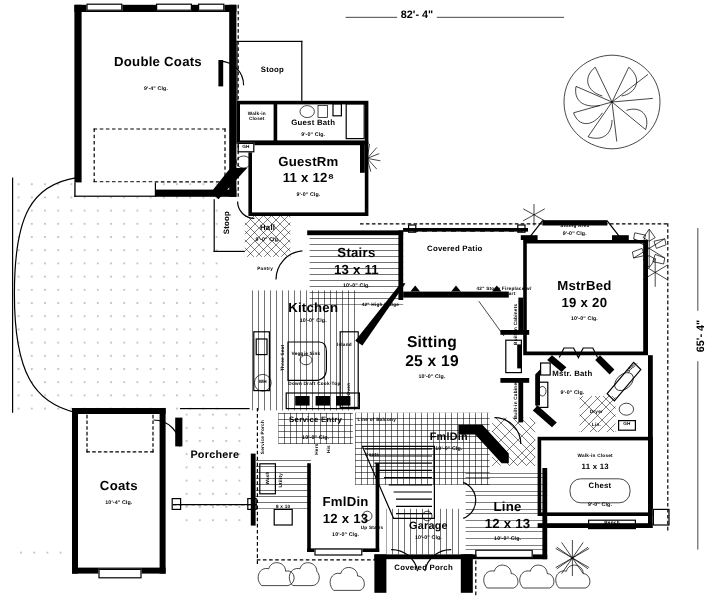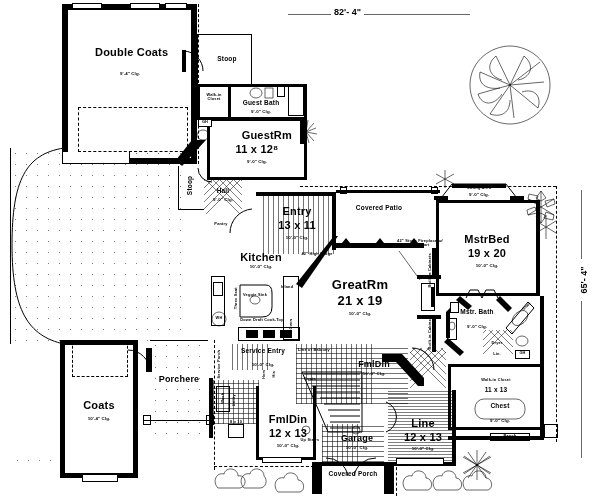--- a/index.html
+++ b/index.html
@@ -110,21 +110,21 @@
   <div class="lbl sm" style="left:231px;top:100px;width:60px;">Guest Bath</div>
   <div class="lbl clg" style="left:231px;top:110px;width:60px;">9'-0" Clg.</div>
   <svg style="position:absolute;left:248px;top:86px;" width="26" height="14">
     <ellipse class="strokeT" cx="8" cy="7" rx="6" ry="5"></ellipse>
       <rect class="strokeT" x="17" y="2" width="8" height="10"></rect>
   </svg>
   <div class="outline" style="left:277px;top:86px;width:8px;height:11px;"></div>
   <div class="outline" style="left:288px;top:86px;width:16px;height:30px;"></div>
 
   <div class="hvy" style="left:207px;top:118px;width:100px;height:62px;"></div>
-  <div class="lbl nm" style="left:222px;top:130px;width:70px;text-align:right;">GuestRm</div>
+  <div class="lbl nm" style="left:222px;top:130px;width:70px;">GuestRm</div>
   <div class="lbl dim" style="left:222px;top:144px;width:70px;">11 x 12⁸</div>
   <div class="lbl clg" style="left:222px;top:160px;width:70px;">9'-0" Clg.</div>
 
   <svg style="position:absolute;left:300px;top:118px;" width="26" height="28">
     <path class="strokeT" d="M6 14 l8 -9 M6 14 l10 -4 M6 14 l11 2 M6 14 l8 9 M6 14 l3 11 M6 14 l2 -12"></path>
     <path class="fillblk" d="M0 2 h4 v24 h-4z"></path>
   </svg>
 
   <div class="outline" style="left:198px;top:119px;width:14px;height:8px;background:#fff;"></div>
   <div class="lbl tiny" style="left:198px;top:120px;width:14px;">GH</div>
@@ -145,21 +145,21 @@
 
   <div class="rm tilediag" style="left:204px;top:180px;width:38px;height:34px;"></div>
   <div class="lbl sm" style="left:204px;top:188px;width:38px;">Hall</div>
   <div class="lbl clg" style="left:204px;top:198px;width:38px;">9'-0" Clg.</div>
   <div class="lbl tiny" style="left:206px;top:222px;width:30px;">Pantry</div>
   <svg style="position:absolute;left:228px;top:205px;" width="26" height="30">
     <path class="stroke" d="M2 28 A24 24 0 0 1 24 4"></path>
   </svg>
 
   <div class="rm tile" style="left:258px;top:196px;width:78px;height:58px;"></div>
-  <div class="lbl nm" style="left:262px;top:206px;width:70px;">Entry</div>
+  <div class="lbl nm" style="left:262px;top:206px;width:70px;">Stairs</div>
   <div class="lbl dim" style="left:262px;top:220px;width:70px;">13 x 11</div>
   <div class="lbl clg" style="left:262px;top:236px;width:70px;">10'-0" Clg.</div>
   <div class="wall" style="left:256px;top:192px;width:80px;height:4px;"></div>
   <div class="wall" style="left:332px;top:192px;width:4px;height:58px;"></div>
 
   <div class="rm tile" style="left:210px;top:242px;width:90px;height:100px;"></div>
   <div class="lbl nm" style="left:232px;top:252px;width:58px;">Kitchen</div>
   <div class="lbl clg" style="left:232px;top:265px;width:58px;">10'-0" Clg.</div>
 
   <svg style="position:absolute;left:238px;top:283px;" width="34" height="36">
@@ -198,22 +198,22 @@
   <div class="lbl sm" style="left:344px;top:204px;width:70px;white-space:normal;line-height:1.35;">Covered Patio</div>
   <div class="outline" style="left:340px;top:187px;width:7px;height:7px;"></div>
   <div class="outline" style="left:431px;top:187px;width:7px;height:7px;"></div>
 
   <div class="wall" style="left:336px;top:243px;width:88px;height:5px;"></div>
   <svg style="position:absolute;left:342px;top:238px;" width="80" height="8">
     <path class="fillblk" d="M0 5 l4 -5 l4 5 z M34 5 l4 -5 l4 5 z M68 5 l4 -5 l4 5 z"></path>
   </svg>
 
   <div class="rm" style="left:300px;top:248px;width:138px;height:100px;"></div>
-  <div class="lbl nm" style="left:318px;top:278px;width:84px;font-size:13px;">GreatRm</div>
-  <div class="lbl dim" style="left:318px;top:294px;width:84px;font-size:13px;">21 x 19</div>
+  <div class="lbl nm" style="left:318px;top:278px;width:84px;font-size:13px;">Sitting</div>
+  <div class="lbl dim" style="left:318px;top:294px;width:84px;font-size:13px;">25 x 19</div>
   <div class="lbl clg" style="left:318px;top:312px;width:84px;">10'-0" Clg.</div>
   <div class="lbl tiny" style="left:396px;top:239px;width:48px;white-space:normal;">42" Stone Fireplace w/ Gas Start</div>
   <svg style="position:absolute;left:398px;top:250px;" width="24" height="34">
     <path class="strokeT" d="M1 1 L22 30"></path>
   </svg>
 
   <div class="rm" style="left:417px;top:275px;width:24px;height:44px;">
     <div class="wall" style="left:0;top:0;width:24px;height:4px;"></div>
     <div class="wall" style="left:0;top:40px;width:24px;height:4px;"></div>
     <div class="outline" style="left:4px;top:8px;width:14px;height:28px;"></div>

